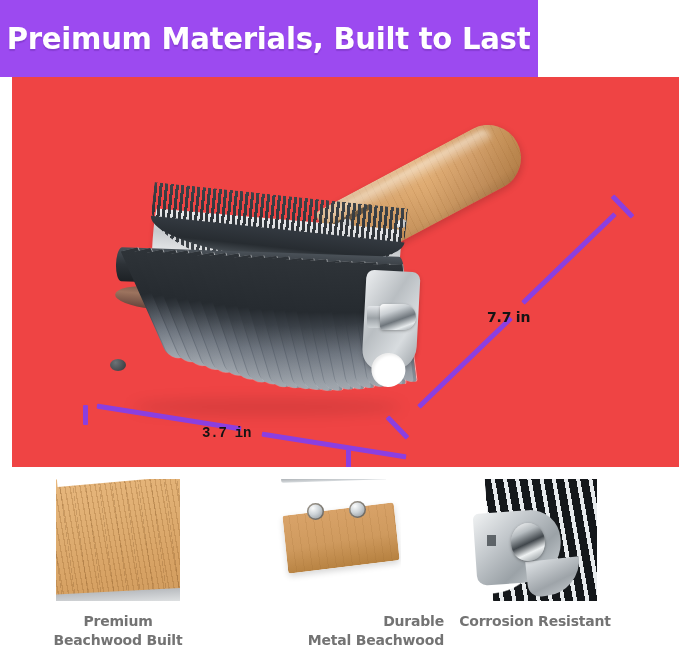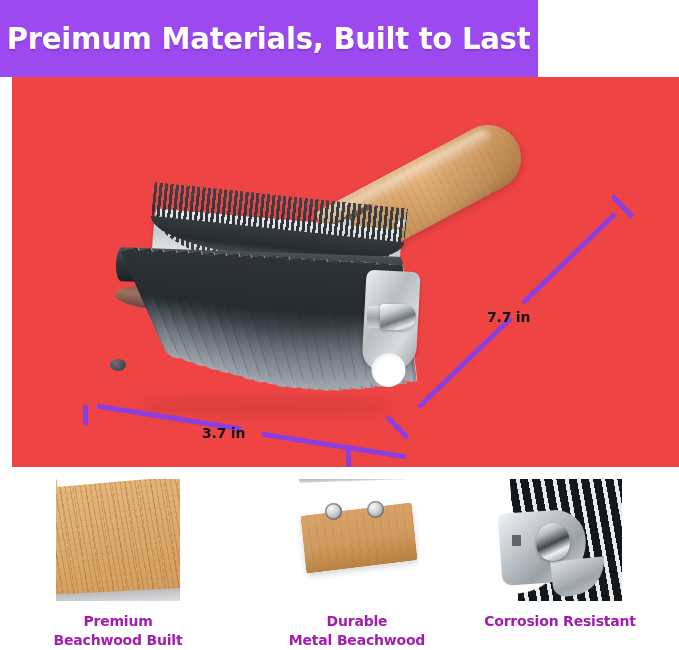--- a/index.html
+++ b/index.html
@@ -322,21 +322,21 @@
     width: 124px;
     height: 122px;
     overflow: hidden;
     background: #ffffff;
   }
   .feature-caption {
     position: absolute;
     left: 0;
     top: 145px;
     width: 100%;
-    color: #a21caf;
+    color: #737373;
     font-family: "DejaVu Sans", "Liberation Sans", sans-serif;
     font-size: 14px;
     font-weight: bold;
     line-height: 19px;
     letter-spacing: -0.2px;
   }
 
   
   .thumb-wood {
     position: absolute;
@@ -539,52 +539,52 @@
     <div class="dim-label" style="left:475px; top:232px;">7.7 in</div>
   </div>
 
   <div>
 
     <div class="dim-line" style="left:84px; top:338px; width:146px; height:5px; transform:rotate(9deg); transform-origin:50% 50%;"></div>
     <div class="dim-line" style="left:71px; top:328px; width:5px; height:20px;"></div>
 
     <div class="dim-line" style="left:249px; top:366px; width:146px; height:5px; transform:rotate(9deg); transform-origin:50% 50%;"></div>
     <div class="dim-line" style="left:334px; top:371px; width:5px; height:20px;"></div>
-    <div class="dim-label" style="left:190px; top:348px;">3.7 in</div>
+    <div class="dim-label" style="left:190px; top:348px;font-family:Liberation Mono, monospace;">3.7 in</div>
   </div>
 </div>
 
 <div class="features">
 
   <div class="feature" style="left:13px;">
     <div class="feature-thumb">
       <div class="thumb-wood"></div>
       <div class="thumb-wood-edge-top"></div>
       <div class="thumb-wood-edge-bottom"></div>
     </div>
     <div class="feature-caption">
       <div>Premium</div>
       <div>Beachwood Built</div>
     </div>
   </div>
 
-  <div class="feature" style="left:252px;">
+  <div class="feature" style="left:234px;text-align:right;">
     <div class="feature-thumb">
       <div class="thumb-block"></div>
       <div class="thumb-block-top"></div>
       <div class="connector" style="left:30px;"></div>
       <div class="connector" style="left:72px; top:22px;"></div>
     </div>
     <div class="feature-caption">
       <div>Durable</div>
       <div>Metal Beachwood</div>
     </div>
   </div>
 
-  <div class="feature" style="left:455px;">
+  <div class="feature" style="left:430px;">
     <div class="feature-thumb">
       <div class="thumb-steel-blades"></div>
       <div class="thumb-steel-body"></div>
       <div class="thumb-steel-hook"></div>
       <div class="thumb-steel-bolt"></div>
       <div class="thumb-steel-mark"></div>
     </div>
     <div class="feature-caption">
       <div>Corrosion Resistant</div>
     </div>

